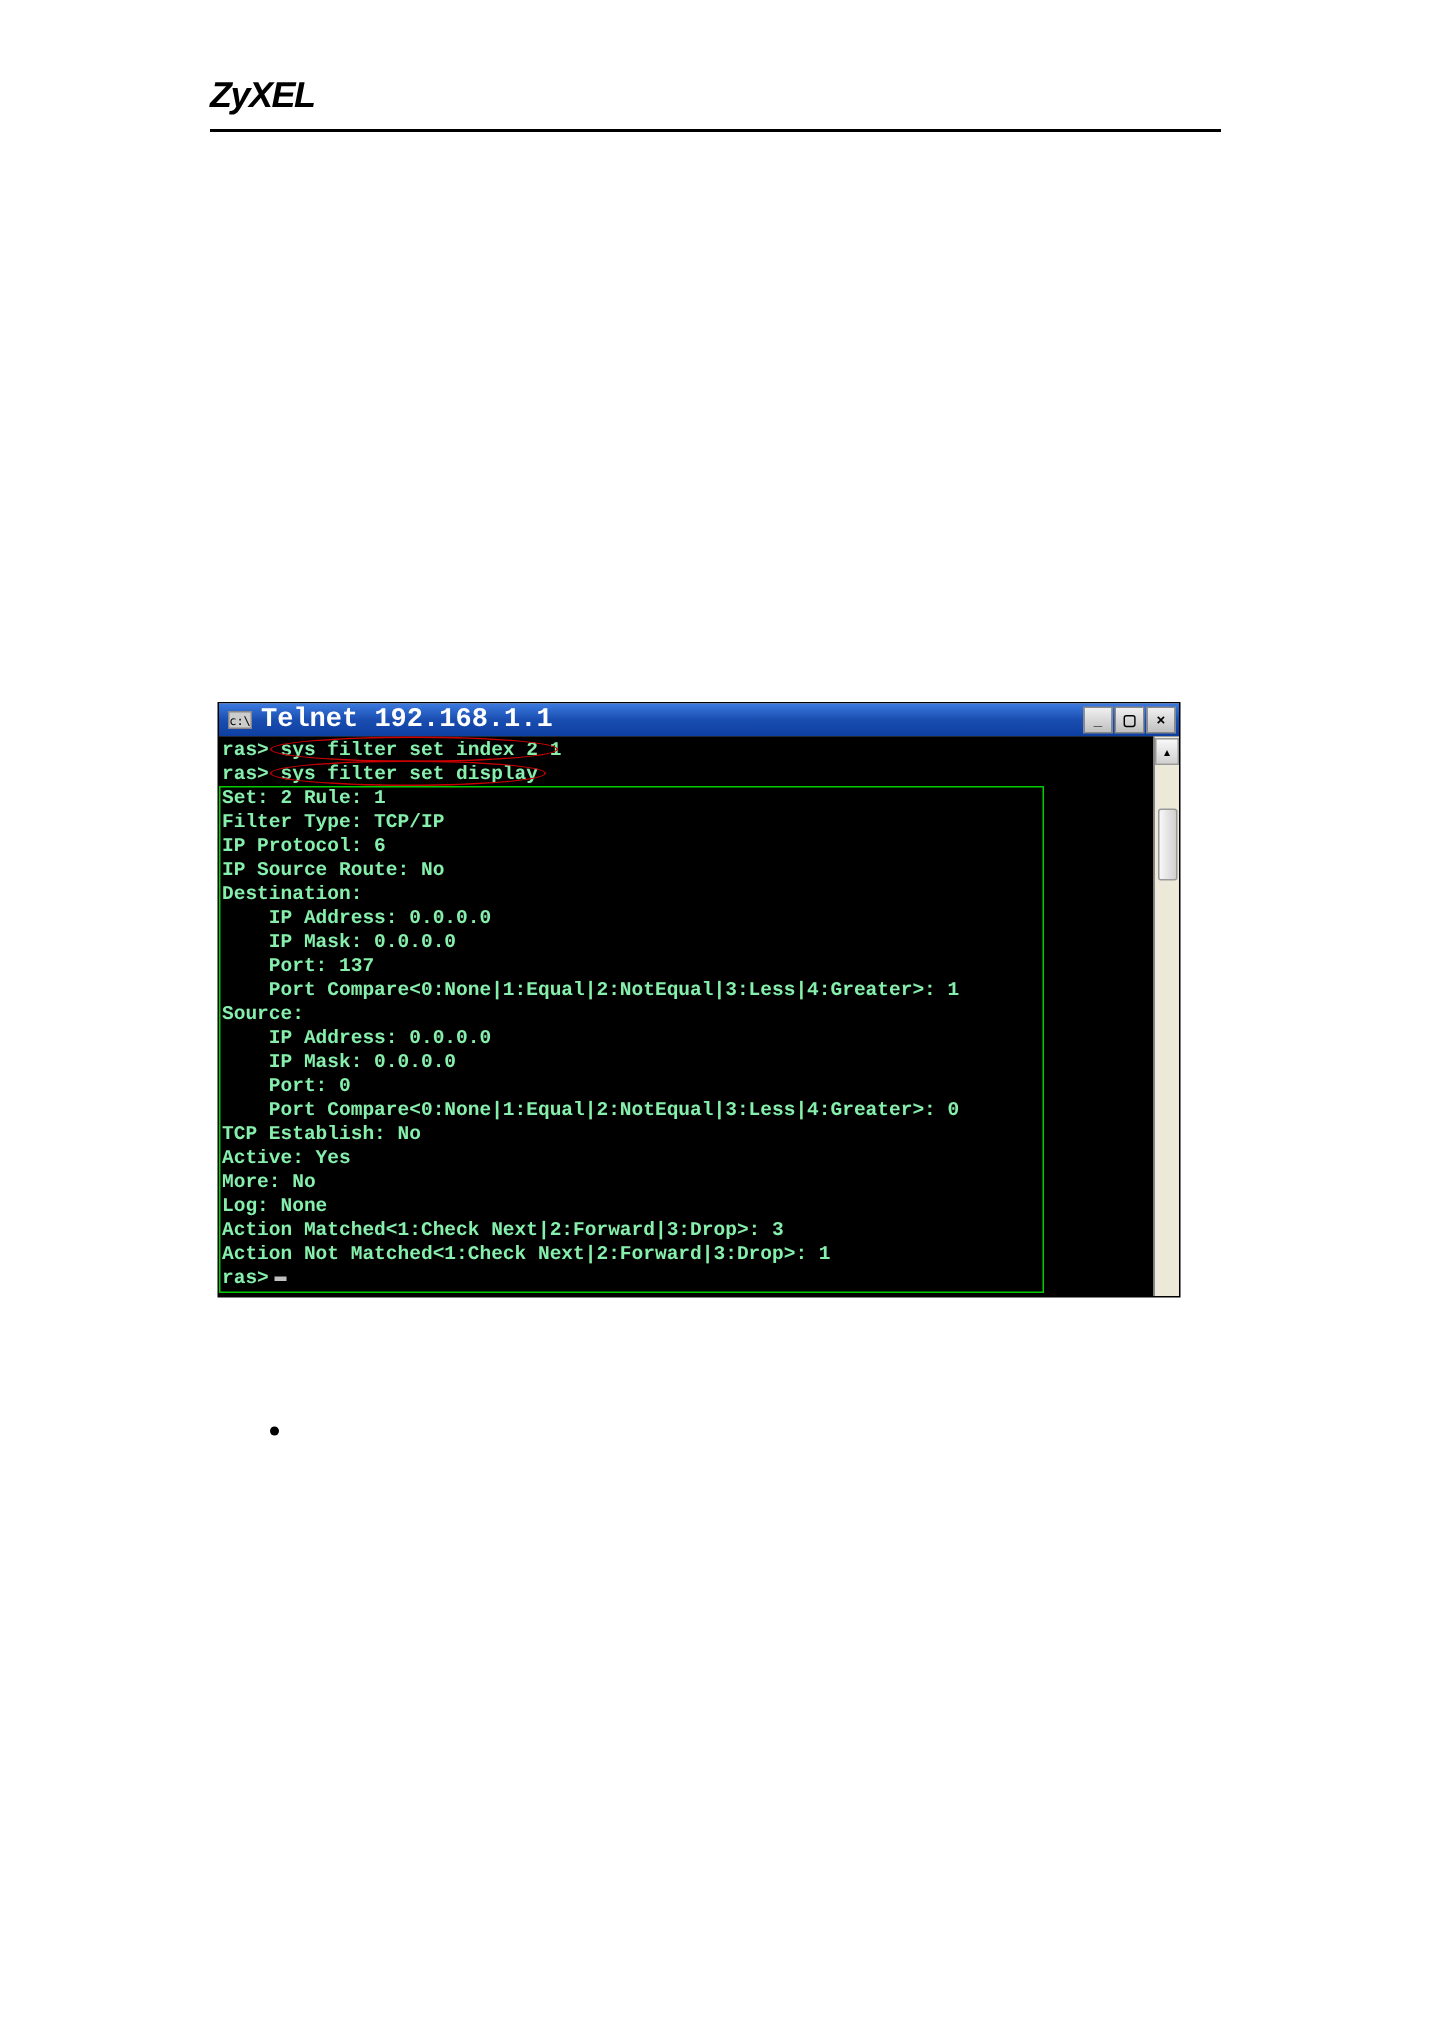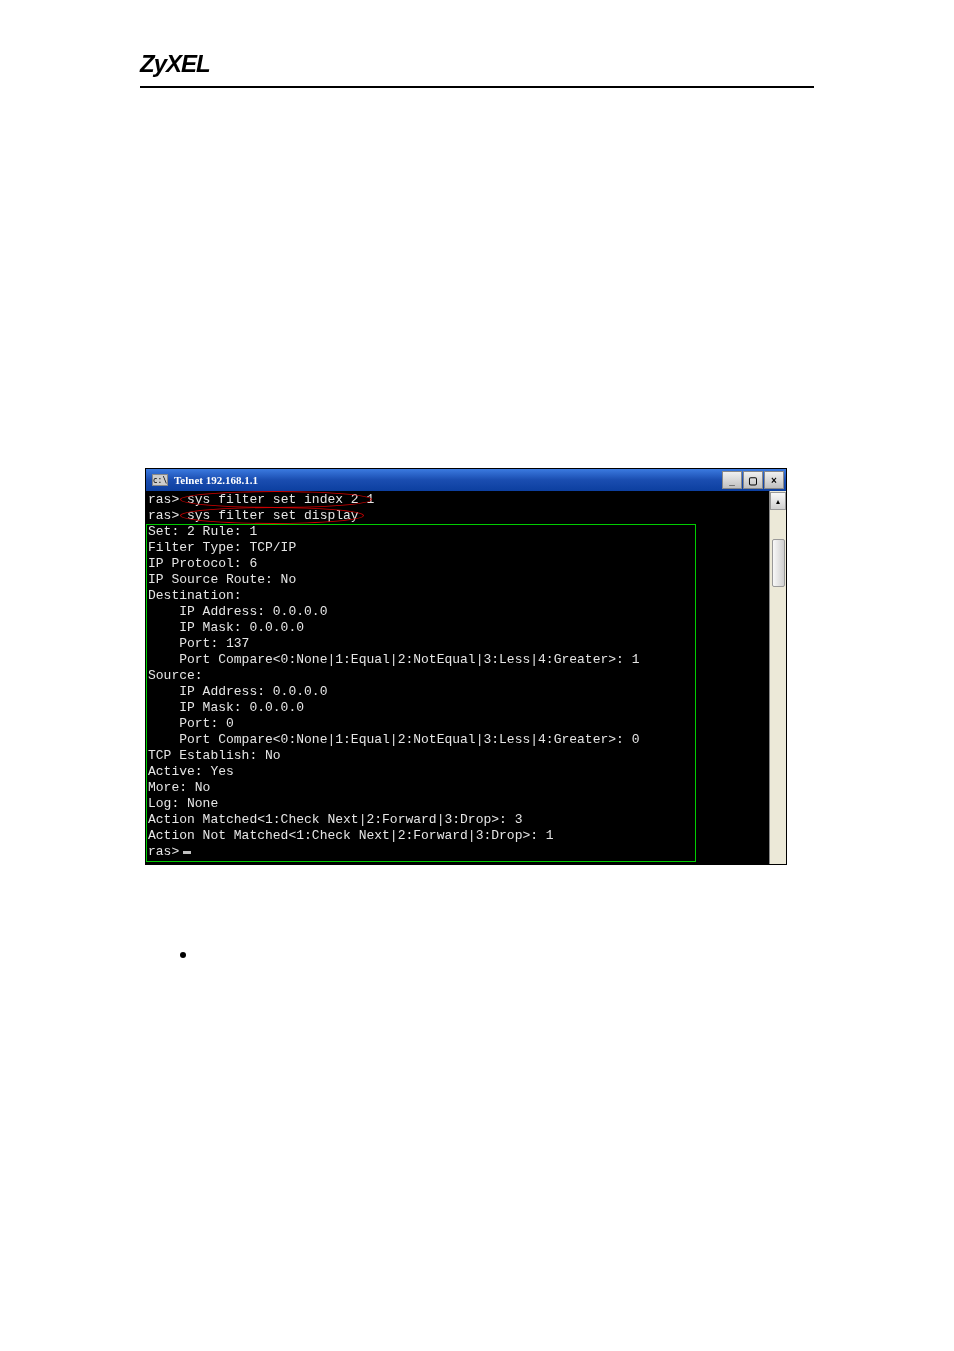--- a/index.html
+++ b/index.html
@@ -51,22 +51,22 @@
     font-size: 8px;
     color: #000;
     display: inline-flex;
     align-items: center;
     justify-content: center;
     font-family: monospace;
   }
   .titlebar-text {
     color: #fff;
     font-weight: bold;
-    font-size: 11px;
-    font-family: Liberation Serif, serif;
+    font-size: 18px;
+    font-family: Liberation Mono, monospace;
   }
   .window-buttons {
     display: flex;
     gap: 1px;
   }
   .win-btn {
     width: 18px;
     height: 16px;
     background: linear-gradient(to bottom, #f0f0f0, #c0c0c0);
     border: 1px solid #888;
@@ -78,27 +78,27 @@
     color: #000;
     font-weight: bold;
   }
   .terminal-body-wrap {
     display: flex;
     background: #000;
   }
   .terminal-body {
     flex: 1;
     background: #000;
-    color: #e5e5e5;
+    color: #86efac;
     font-family: 'Courier New', monospace;
     font-size: 13px;
     line-height: 16px;
     padding: 1px 2px 4px 2px;
     white-space: pre;
-    font-weight: normal;
+    font-weight: bold;
     position: relative;
   }
   .scrollbar {
     width: 16px;
     background: #ece9d8;
     position: relative;
     border-left: 1px solid #888;
   }
   .scroll-up {
     width: 14px;

